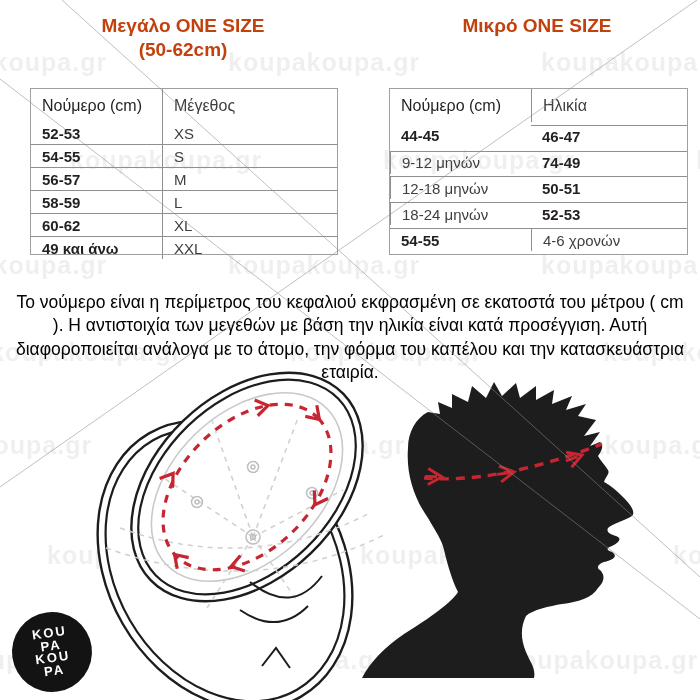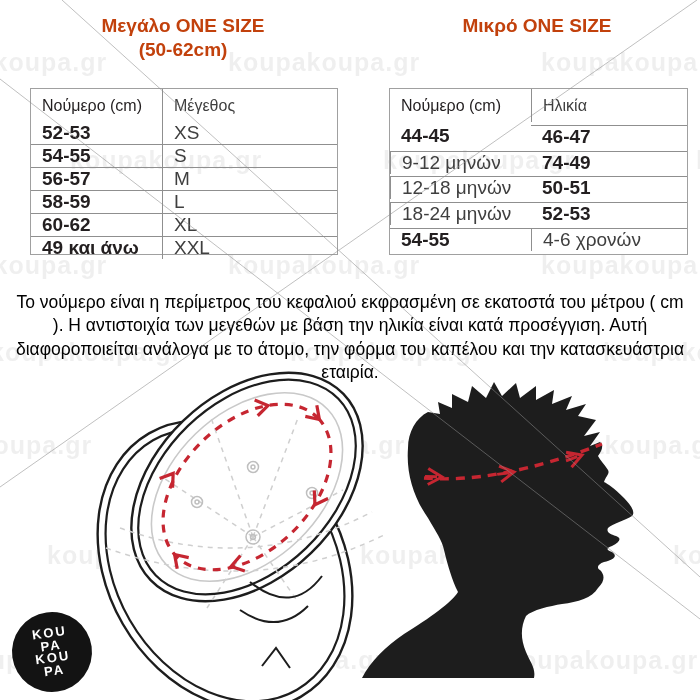--- a/index.html
+++ b/index.html
@@ -14,21 +14,21 @@
   
   .section-title{position:absolute;text-align:center;font-size:19px;line-height:24px;
       color:#c2410c;z-index:2;width:300px;font-weight:bold;}
   .title-left{left:33px;top:14px;}
   .title-right{left:387px;top:14px;}
   
   .size-table{position:absolute;top:88px;height:165px;border:1.5px solid #a0a0a0;
       background:rgba(255,255,255,0.0);display:grid;z-index:2;}
   .table-left{left:30px;width:306px;grid-template-columns:131px 1fr;}
   .table-right{left:389px;width:297px;grid-template-columns:141px 1fr;}
-  .cell{display:flex;align-items:center;padding-left:11px;height:22px;font-size:19px;}
+  .cell{display:flex;align-items:center;padding-left:11px;height:22px;font-size:15px;}
   .cell.h{height:33px;font-weight:normal;font-size:16px;}
   .cell.c1{font-weight:bold;}
   .cell.c2{border-left:1px solid var(--tline);color:#3f3f3f;font-weight:normal;}
   .cell.sep{border-top:1px solid var(--tline);}
   
   .desc{position:absolute;top:273px;left:12px;width:676px;text-align:center;
       font-size:17.5px;line-height:23.5px;color:#000000;z-index:2;}
   
   .illus{position:absolute;left:0;top:370px;width:700px;height:330px;z-index:2;}
   .diag{position:absolute;left:0;top:0;width:700px;height:700px;z-index:4;pointer-events:none;}

